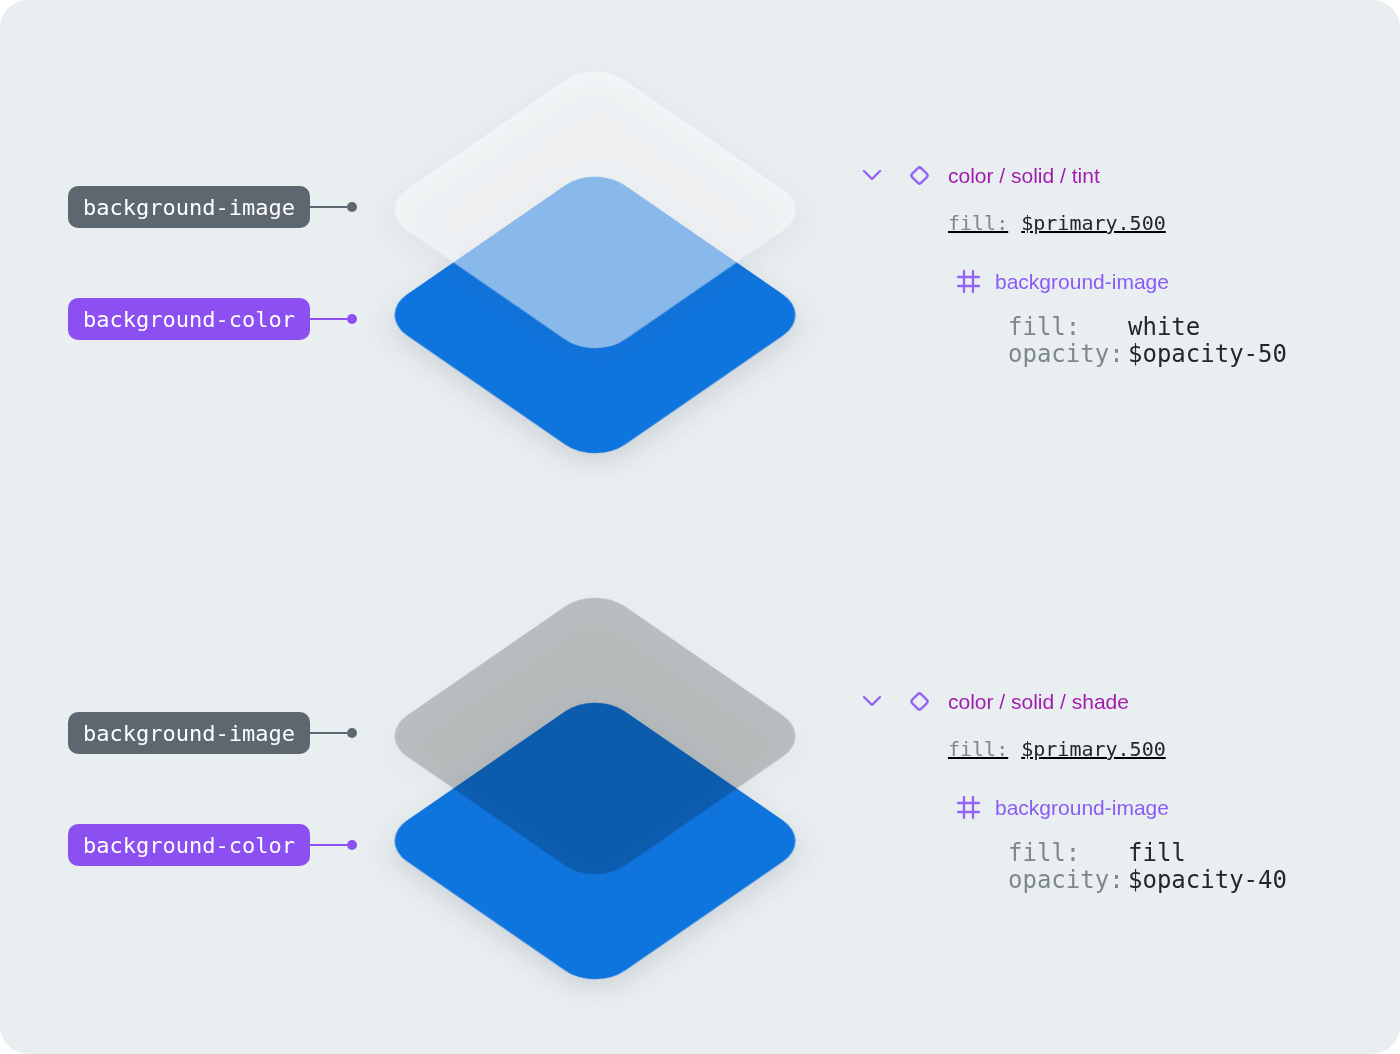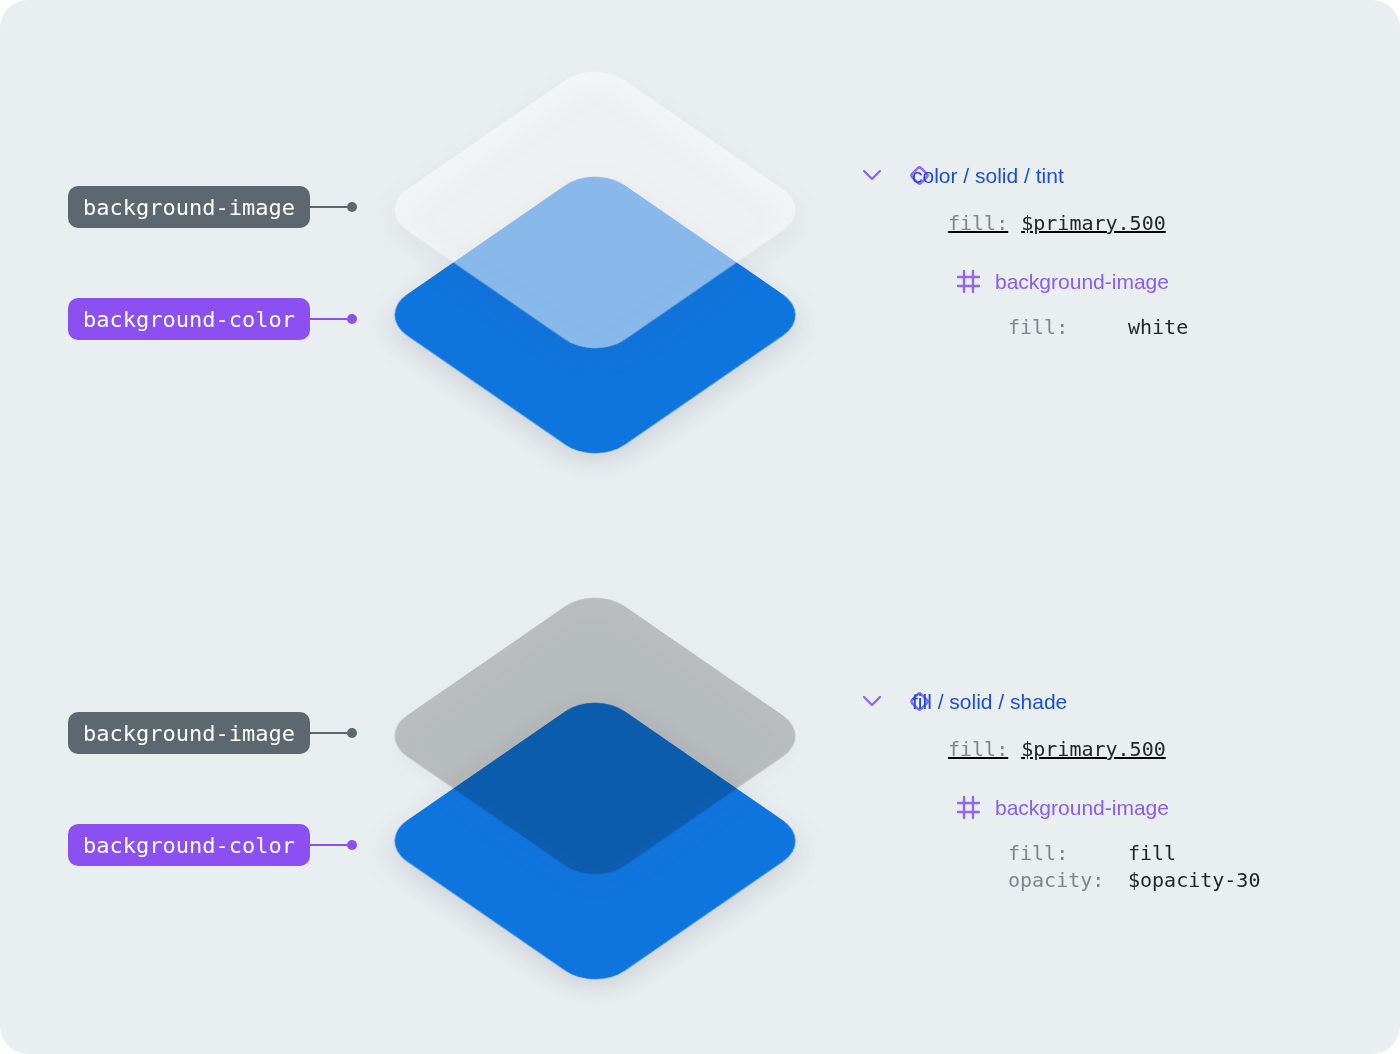--- a/index.html
+++ b/index.html
@@ -64,40 +64,40 @@
   .diamond-overlay {
     left: 441px; top: 56px;
     filter: drop-shadow(10px 10px 16px rgba(71, 85, 105, 0.16));
   }
   .icon { position: absolute; color: #9465f5; display: block; }
   .chevron-icon  { left: 860px; top: 165px; }
   .diamond-icon  { left: 905px; top: 161px; }
   .frame-icon    { left: 955px; top: 268px; }
 
   .layer-title {
-    position: absolute; left: 912px; top: 164px;
-    font-size: 21px; color: #1d4ed8;
+    position: absolute; left: 948px; top: 164px;
+    font-size: 21px; color: #a21caf;
     white-space: nowrap; cursor: default;
   }
   .fill-line {
     position: absolute; left: 948px; top: 211px;
     font-family: "DejaVu Sans Mono", monospace;
     font-size: 20px; white-space: nowrap; text-decoration: underline;
   }
   .mono-label { color: #7e878d; }
   .mono-value { color: #22272c; margin-left: 13px; }
   .group-title {
     position: absolute; left: 995px; top: 270px;
     font-size: 21px; color: #8a5cf5;
     white-space: nowrap; cursor: default;
   }
   .props {
     position: absolute; left: 1008px; top: 314px;
     font-family: "DejaVu Sans Mono", monospace;
-    font-size: 20px; line-height: 27px;
+    font-size: 24px; line-height: 27px;
     white-space: nowrap;
   }
   .prop-label { display: inline-block; width: 120px; color: #7e878d; }
   .prop-value { color: #22272c; margin-left: 0; }
 </style>
 </head>
 <body>
 
 <div class="canvas">
 
@@ -141,20 +141,23 @@
         <line x1="3" y1="9" x2="24" y2="9"></line>
         <line x1="3" y1="18" x2="24" y2="18"></line>
       </svg>
     </span>
     <span class="group-title">background-image</span>
 
     <div class="props">
       <div>
         <span class="prop-label">fill:</span><span class="prop-value">white</span>
       </div>
+      <div>
+        <span class="prop-label">opacity:</span><span class="prop-value">$opacity-50</span>
+      </div>
     </div>
   </div>
 
   <div class="section section-shade">
 
     <div class="callout callout-image" style="--c: #5d6770;">
       <span class="pill">background-image</span>
       <span class="connector-line"></span>
       <span class="connector-dot"></span>
     </div>
@@ -171,39 +174,39 @@
     <span class="icon chevron-icon">
       <svg width="24" height="22" viewBox="0 0 24 22" fill="none" stroke="currentColor" stroke-width="2.4" stroke-linecap="round" stroke-linejoin="round">
         <path d="M4 6 L12 14 L20 6"></path>
       </svg>
     </span>
     <span class="icon diamond-icon">
       <svg width="29" height="29" viewBox="0 0 29 29" fill="none" stroke="currentColor" stroke-width="2.4">
         <rect x="8.1" y="8.1" width="12.8" height="12.8" rx="2.6" transform="rotate(45 14.5 14.5)"></rect>
       </svg>
     </span>
-    <span class="layer-title">fill / solid / shade</span>
+    <span class="layer-title">color / solid / shade</span>
 
     <div class="fill-line">
       <span class="mono-label">fill:</span><span class="mono-value">$primary.500</span>
     </div>
 
     <span class="icon frame-icon">
       <svg width="27" height="27" viewBox="0 0 27 27" fill="none" stroke="currentColor" stroke-width="2.3" stroke-linecap="round">
         <line x1="9" y1="3" x2="9" y2="24"></line>
         <line x1="18" y1="3" x2="18" y2="24"></line>
         <line x1="3" y1="9" x2="24" y2="9"></line>
         <line x1="3" y1="18" x2="24" y2="18"></line>
       </svg>
     </span>
     <span class="group-title">background-image</span>
 
     <div class="props">
       <div>
         <span class="prop-label">fill:</span><span class="prop-value">fill</span>
       </div>
       <div>
-        <span class="prop-label">opacity:</span><span class="prop-value">$opacity-30</span>
+        <span class="prop-label">opacity:</span><span class="prop-value">$opacity-40</span>
       </div>
     </div>
   </div>
 
 </div>
 
 </body></html>

